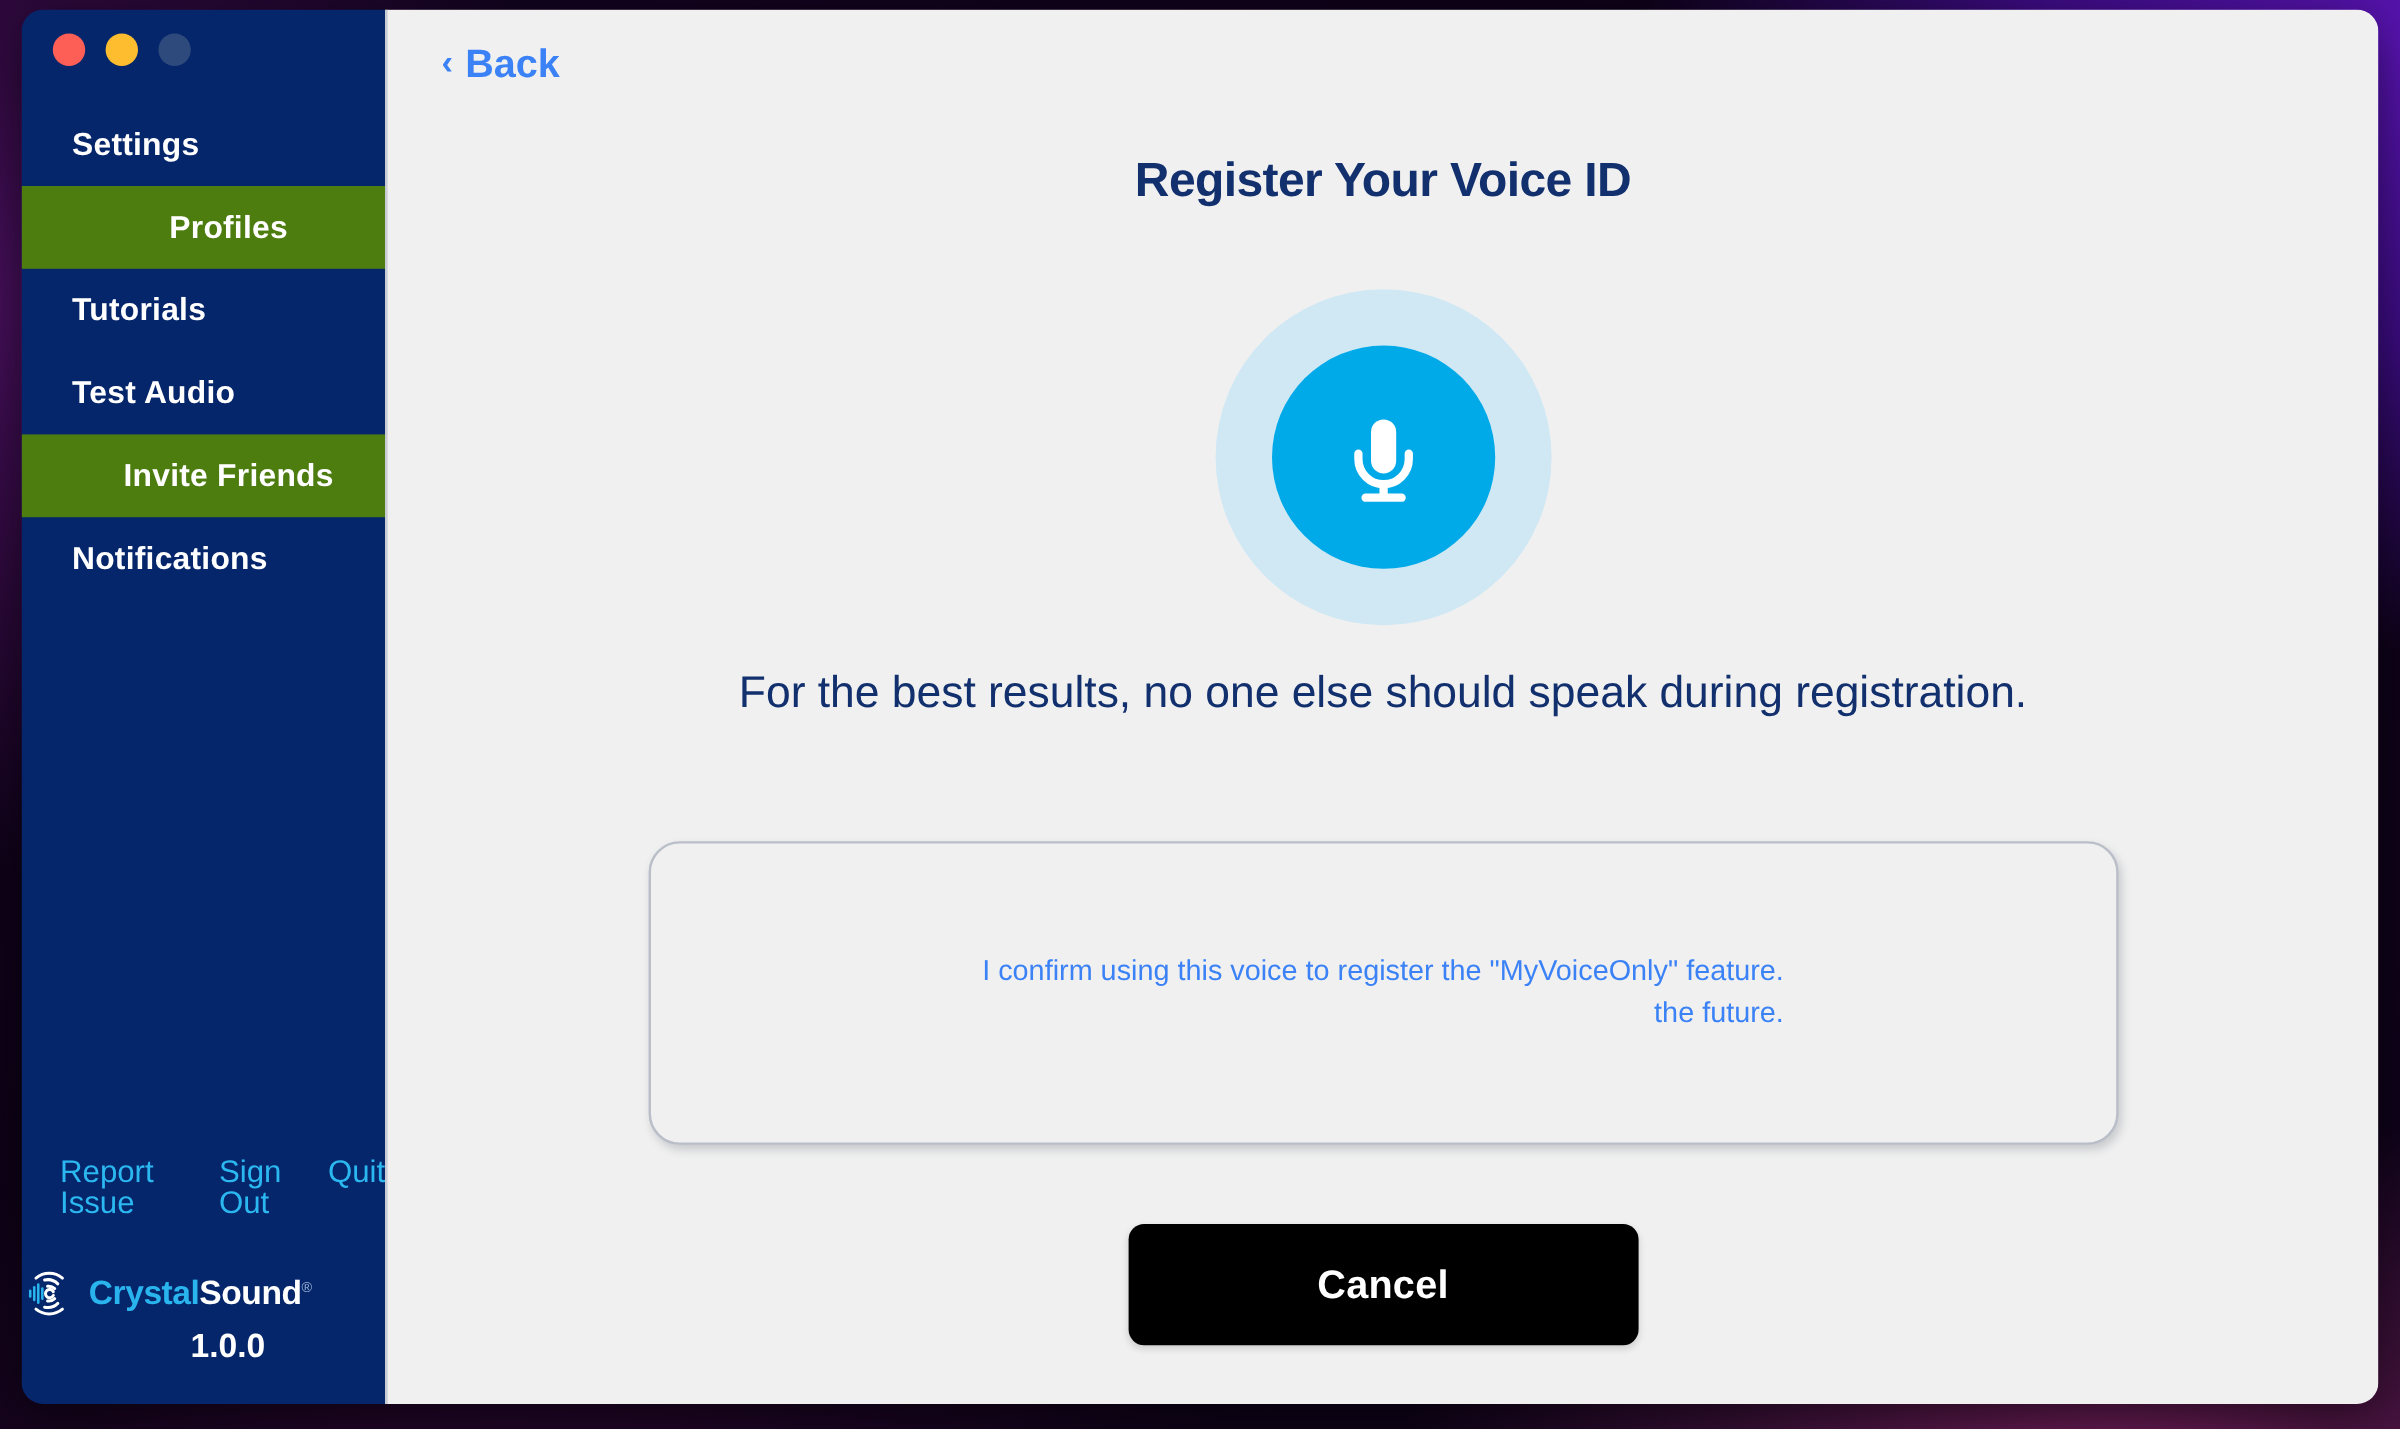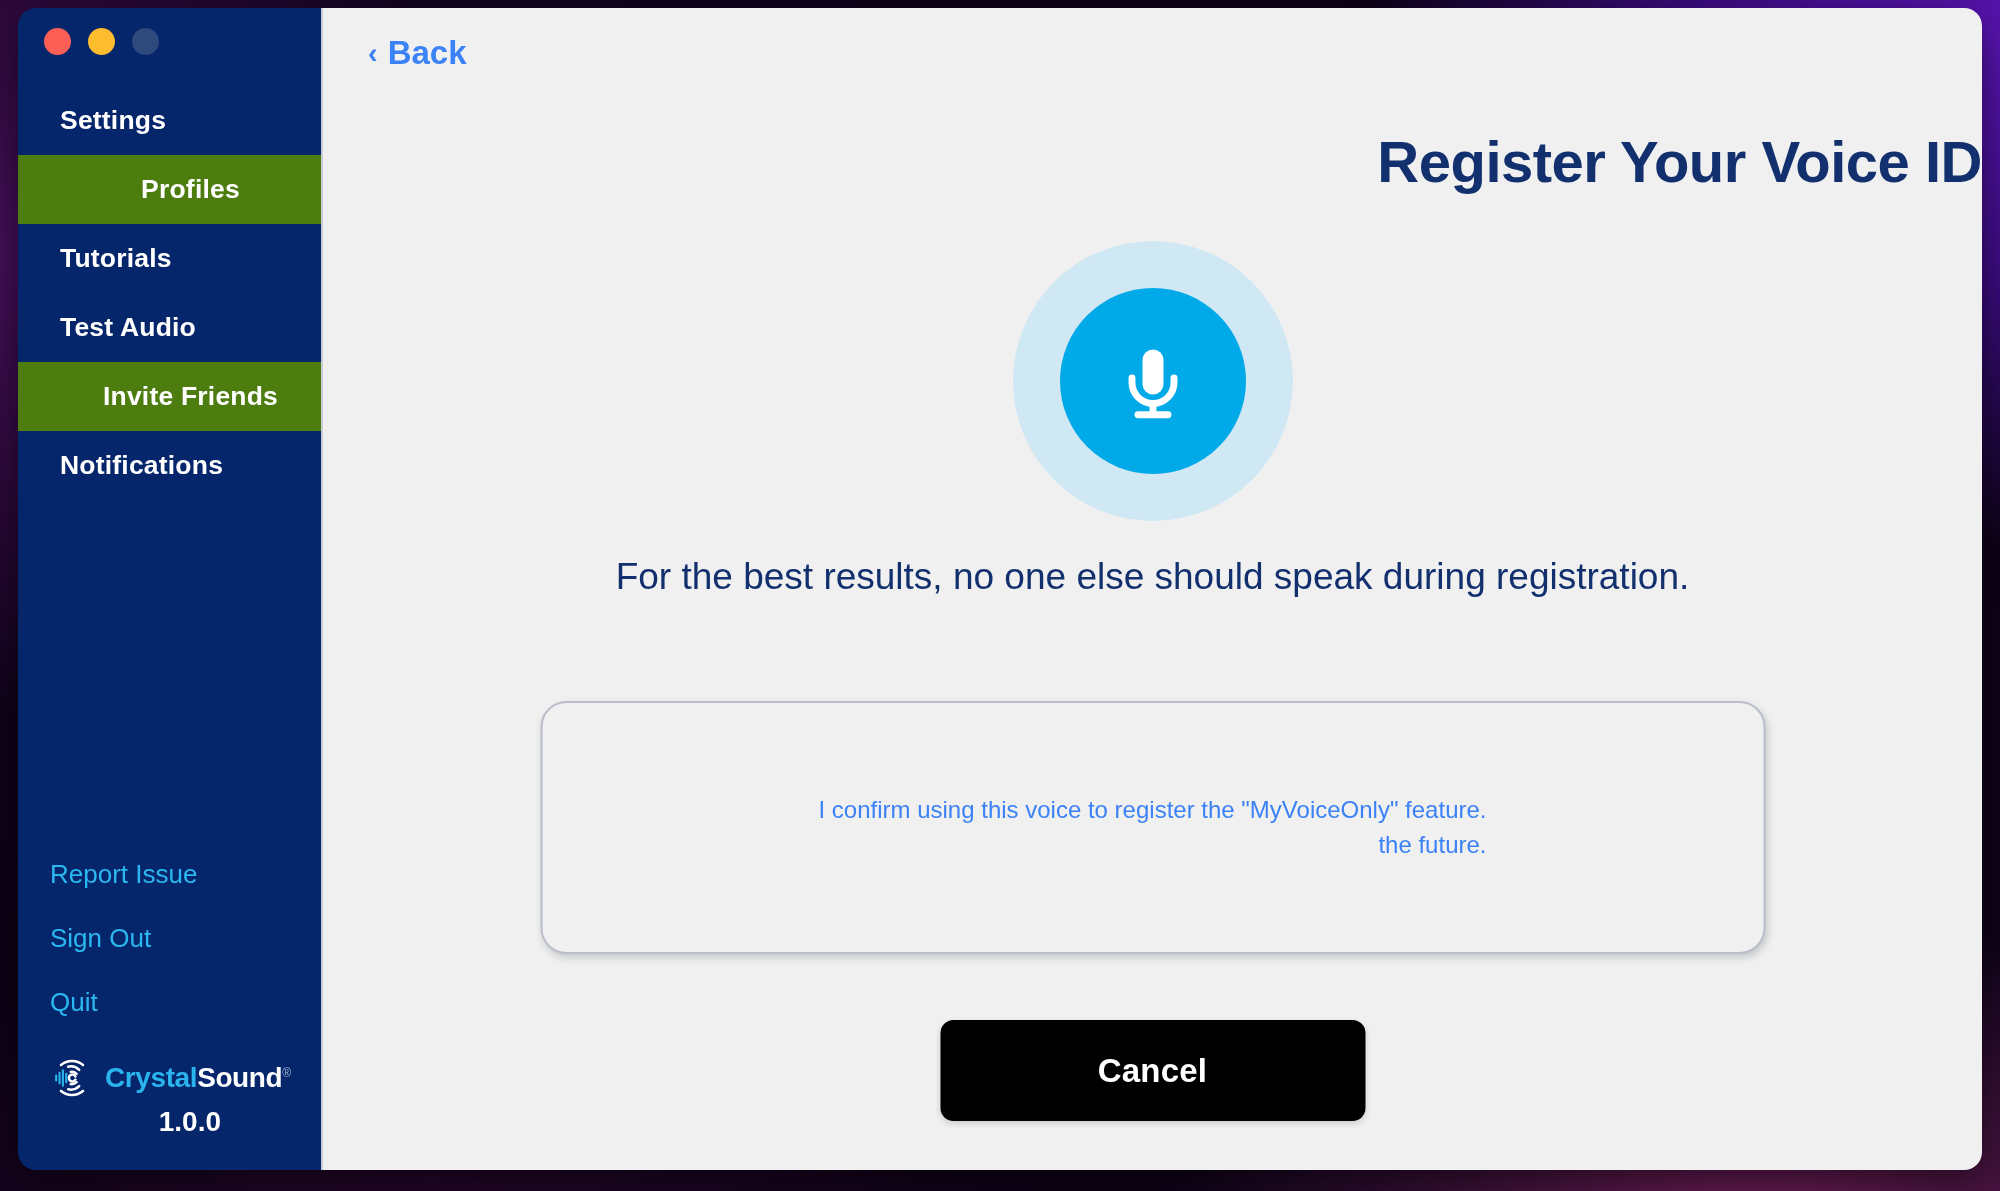--- a/index.html
+++ b/index.html
@@ -67,36 +67,35 @@
     font-weight: 700;
     letter-spacing: .2px;
     white-space: nowrap;
   }
   .nav-item.active { background: #4d7c0f; justify-content: center; }
 
   .sidebar-spacer { flex: 1 1 auto; }
 
   .footer-links {
     display: flex;
-    flex-direction: column;
+    flex-direction: row;
     padding-left: 32px;
   }
   .footer-link {
     color: #2bb8f0;
     font-size: 26px;
     font-weight: 400;
     line-height: 1;
     margin-bottom: 38px;
     width: max-content;
   }
 
   .brand-row {
     display: flex;
     align-items: center;
-    padding-left: 31px;
     margin-top: 2px;
     height: 46px;
   }
   .brand-mark { width: 46px; height: 46px; flex: 0 0 46px; }
   .brand-wordmark {
     font-size: 28px;
     font-weight: 700;
     letter-spacing: -.4px;
     margin-left: 10px;
     position: relative;
@@ -141,23 +140,23 @@
     font-weight: 700;
     cursor: pointer;
   }
   #back-button .chev { font-size: 29px; font-weight: 700; line-height: 1; }
 
   #page-title {
     position: absolute;
     top: 120px;
     left: 0;
     right: 0;
-    text-align: right;
+    text-align: center;
     color: #12306e;
-    font-size: 58px;
+    font-size: 40px;
     font-weight: 700;
     letter-spacing: -.5px;
   }
 
   #mic-badge {
     position: absolute;
     top: 233px;
     left: 50%;
     transform: translateX(-50%);
     width: 280px;

